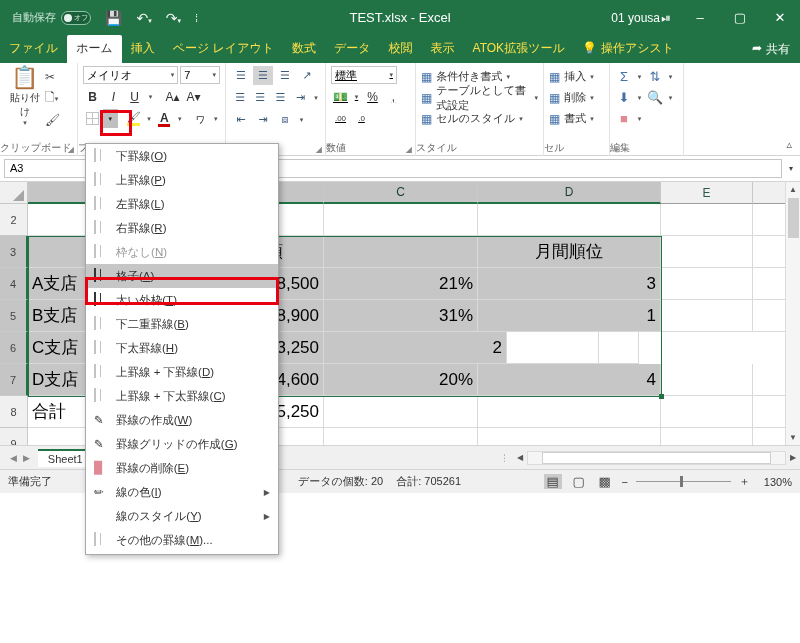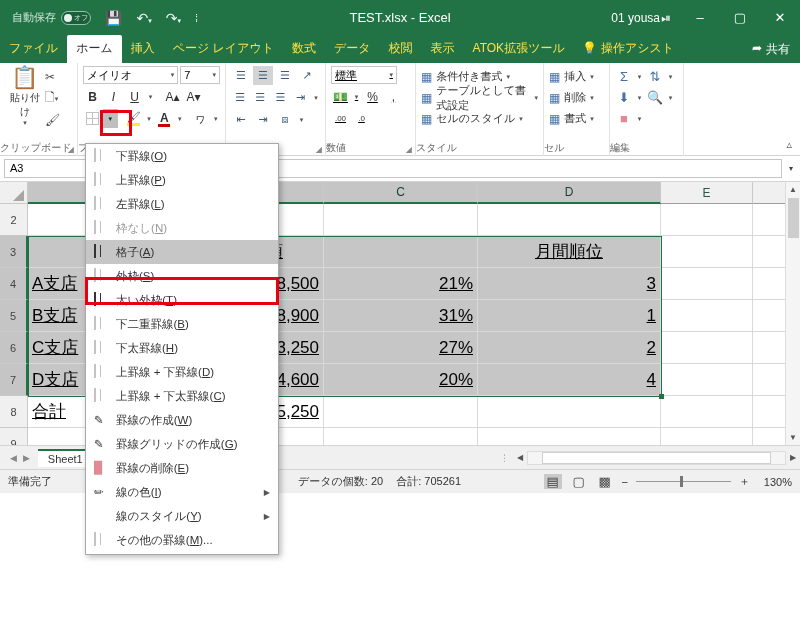--- a/index.html
+++ b/index.html
@@ -127,21 +127,21 @@
   }
   .ch.sel{ background:#c5c5c5; color:#1c3f30; border-bottom:2px solid #217346;}
   .rows{ display:flex; }
   .rowhead-col{ width:28px; }
   .rh {
     height:32px; border-right:1px solid #c9c9c9; border-bottom:1px solid #c9c9c9;
     background:#f0f0f0; font-size:11px; color:#444;
     display:flex; align-items:center; justify-content:center;
   }
   .rh.sel{ background:#c5c5c5; border-right:2px solid #217346;}
-  .cellgrid{ flex:1;text-decoration:underline; }
+  .cellgrid{ flex:1; }
   .r{ display:flex; height:32px;}
   .c{
     border-right:1px solid #d9d9d9; border-bottom:1px solid #d9d9d9;
     font-size:17px; color:#000; display:flex; align-items:center;
     padding:0 4px; overflow:hidden; white-space:nowrap; background:#fff;
   }
   .c.selbg{ background:#c6c6c6;}
   .c.right{ justify-content:flex-end;}
   .c.center{ justify-content:center;}
   .c.left{ justify-content:flex-start;}
@@ -493,21 +493,20 @@
           <div class="c selbg right" style="width:149px">218,900</div>
           <div class="c selbg right" style="width:154px">31%</div>
           <div class="c selbg right" style="width:183px">1</div>
           <div class="c" style="width:92px"></div>
           <div class="c" style="width:40px"></div>
         </div>
 
         <div class="r">
           <div class="c selbg left" style="width:147px">C支店</div>
           <div class="c selbg right" style="width:149px">193,250</div>
-          <div class="c selbg right" style="width:154px">27%</div>
           <div class="c selbg right" style="width:183px">2</div>
           <div class="c" style="width:92px"></div>
           <div class="c" style="width:40px"></div>
         </div>
 
         <div class="r">
           <div class="c selbg left" style="width:147px">D支店</div>
           <div class="c selbg right" style="width:149px">144,600</div>
           <div class="c selbg right" style="width:154px">20%</div>
           <div class="c selbg right" style="width:183px">4</div>
@@ -588,31 +587,31 @@
     <div class="bitem">
       <span class="bicon"><span class="gico pale"></span></span>
       <span><span>上罫線(</span><span class="ul-k">P</span><span>)</span></span>
     </div>
     <div class="bitem">
       <span class="bicon"><span class="gico pale"></span></span>
       <span><span>左罫線(</span><span class="ul-k">L</span><span>)</span></span>
     </div>
     <div class="bitem">
       <span class="bicon"><span class="gico pale"></span></span>
+      <span><span>右罫線(</span><span class="ul-k">R</span><span>)</span></span>
+    </div>
+    <div class="bitem">
+      <span class="bicon"><span class="gico pale"></span></span>
       <span style="color:#9a9a9a"><span>枠なし(</span><span class="ul-k">N</span><span>)</span></span>
     </div>
     <div class="bitem hl">
       <span class="bicon"><span class="gico dark"></span></span>
       <span><span>格子(</span><span class="ul-k">A</span><span>)</span></span>
     </div>
     <div class="bitem">
-      <span class="bicon"><span class="gico pale"></span></span>
-      <span><span>外枠(</span><span class="ul-k">S</span><span>)</span></span>
-    </div>
-    <div class="bitem">
       <span class="bicon"><span class="gico dark"></span></span>
       <span><span>太い外枠(</span><span class="ul-k">T</span><span>)</span></span>
     </div>
     <div class="bitem">
       <span class="bicon"><span class="gico pale"></span></span>
       <span><span>下二重罫線(</span><span class="ul-k">B</span><span>)</span></span>
     </div>
     <div class="bitem">
       <span class="bicon"><span class="gico pale"></span></span>
       <span><span>下太罫線(</span><span class="ul-k">H</span><span>)</span></span>

